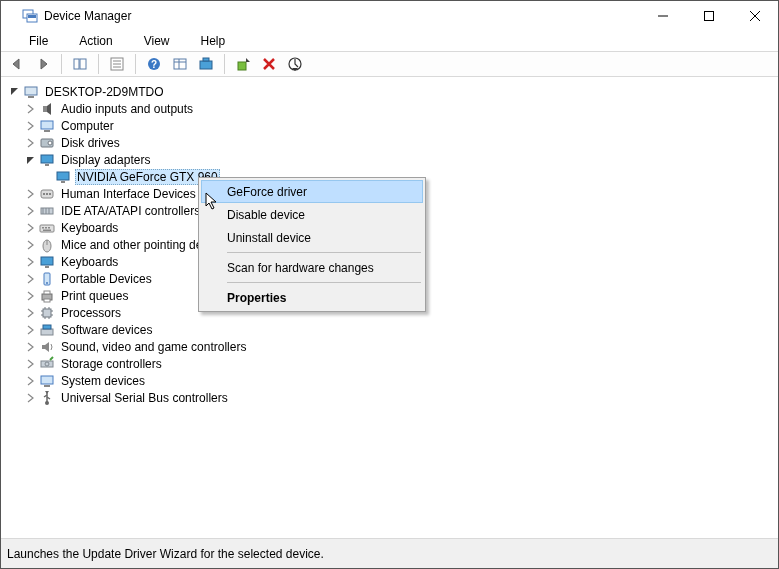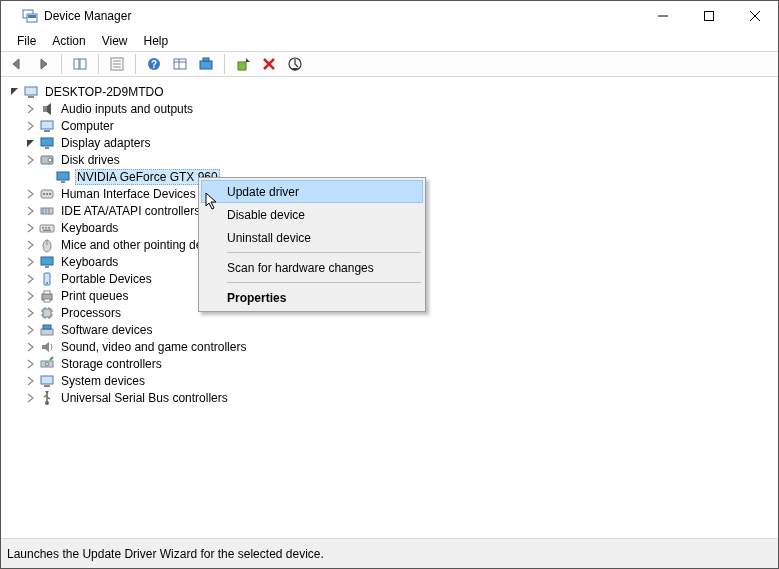--- a/index.html
+++ b/index.html
@@ -34,22 +34,22 @@
     display: flex; align-items: center; justify-content: center;
     font-family: "Segoe UI Symbol", sans-serif;
     font-size: 10px;
   }
   .win-btn svg { pointer-events: none; }
   
   .menubar {
     height: 20px;
     display: flex;
     align-items: center;
-    padding-left: 8px;
-    gap: 0;
+    padding-left: 20px;
+    gap: 15px;
   }
   .menubar .menu-item { padding: 2px 8px; }
   
   .toolbar {
     height: 26px;
     border-top: 1px solid #d9d9d9;
     border-bottom: 1px solid #d9d9d9;
     background: #fdfdfd;
     display: flex;
     align-items: center;
@@ -291,47 +291,47 @@
         <span class="dev-icon">
           <svg width="16" height="16">
             <rect x="2" y="3" width="12" height="8" fill="#cfe4f7" stroke="#4a7cbf"></rect>
             <rect x="5" y="12" width="6" height="2" fill="#888"></rect>
           </svg>
         </span>
         <span class="label-text">Computer</span>
       </div>
       <div class="tree-row">
         <span class="indent" style="width:22px"></span>
+        <span class="expander ">
+          <svg width="10" height="10">
+            <path d="M2 1 L7 5 L2 9" fill="none" stroke="#888" stroke-width="1.2"></path>
+          </svg>
+        </span>
+        <span class="dev-icon">
+          <svg width="16" height="16">
+            <rect x="2" y="4" width="12" height="8" rx="1" fill="#b8c4cc" stroke="#707880"></rect>
+            <circle cx="11" cy="8" r="2" fill="#fff" stroke="#707880"></circle>
+          </svg>
+        </span>
+        <span class="label-text">Disk drives</span>
+      </div>
+      <div class="tree-row">
+        <span class="indent" style="width:22px"></span>
         <span class="expander open">
           <svg width="10" height="10">
             <path d="M1 2 L8 2 L1 9 Z" fill="#404040"></path>
           </svg>
         </span>
         <span class="dev-icon">
           <svg width="16" height="16">
             <rect x="2" y="3" width="12" height="8" fill="#4aa0d8" stroke="#2a6090"></rect>
             <rect x="6" y="12" width="4" height="2" fill="#888"></rect>
           </svg>
         </span>
         <span class="label-text">Display adapters</span>
-      </div>
-      <div class="tree-row">
-        <span class="indent" style="width:22px"></span>
-        <span class="expander ">
-          <svg width="10" height="10">
-            <path d="M2 1 L7 5 L2 9" fill="none" stroke="#888" stroke-width="1.2"></path>
-          </svg>
-        </span>
-        <span class="dev-icon">
-          <svg width="16" height="16">
-            <rect x="2" y="4" width="12" height="8" rx="1" fill="#b8c4cc" stroke="#707880"></rect>
-            <circle cx="11" cy="8" r="2" fill="#fff" stroke="#707880"></circle>
-          </svg>
-        </span>
-        <span class="label-text">Disk drives</span>
       </div>
       <div class="tree-row selected">
         <span class="indent" style="width:54px"></span>
         <span class="dev-icon">
           <svg width="16" height="16">
             <rect x="2" y="3" width="12" height="8" fill="#4aa0d8" stroke="#2a6090"></rect>
             <rect x="6" y="12" width="4" height="2" fill="#888"></rect>
           </svg>
         </span>
         <span class="label-text">NVIDIA GeForce GTX 960</span>
@@ -545,21 +545,21 @@
             <circle cx="8" cy="13" r="2" fill="#666"></circle>
             <path d="M8 5 L5 7 M8 7 L11 9" stroke="#666" stroke-width="1.5"></path>
             <path d="M6 1 L10 1 L8 4 Z" fill="#666"></path>
           </svg>
         </span>
         <span class="label-text">Universal Serial Bus controllers</span>
       </div>
     </div>
 
   <div class="context-menu">
-    <div class="cm-item highlight">Update driver</div>
+    <div class="cm-item highlight">GeForce driver</div>
     <div class="cm-item">Disable device</div>
     <div class="cm-item">Uninstall device</div>
     <div class="cm-sep"></div>
     <div class="cm-item">Scan for hardware changes</div>
     <div class="cm-sep"></div>
     <div class="cm-item bold">Properties</div>
   </div>
 
   <span class="cursor">
     <svg width="18" height="18" viewBox="0 0 18 18">

